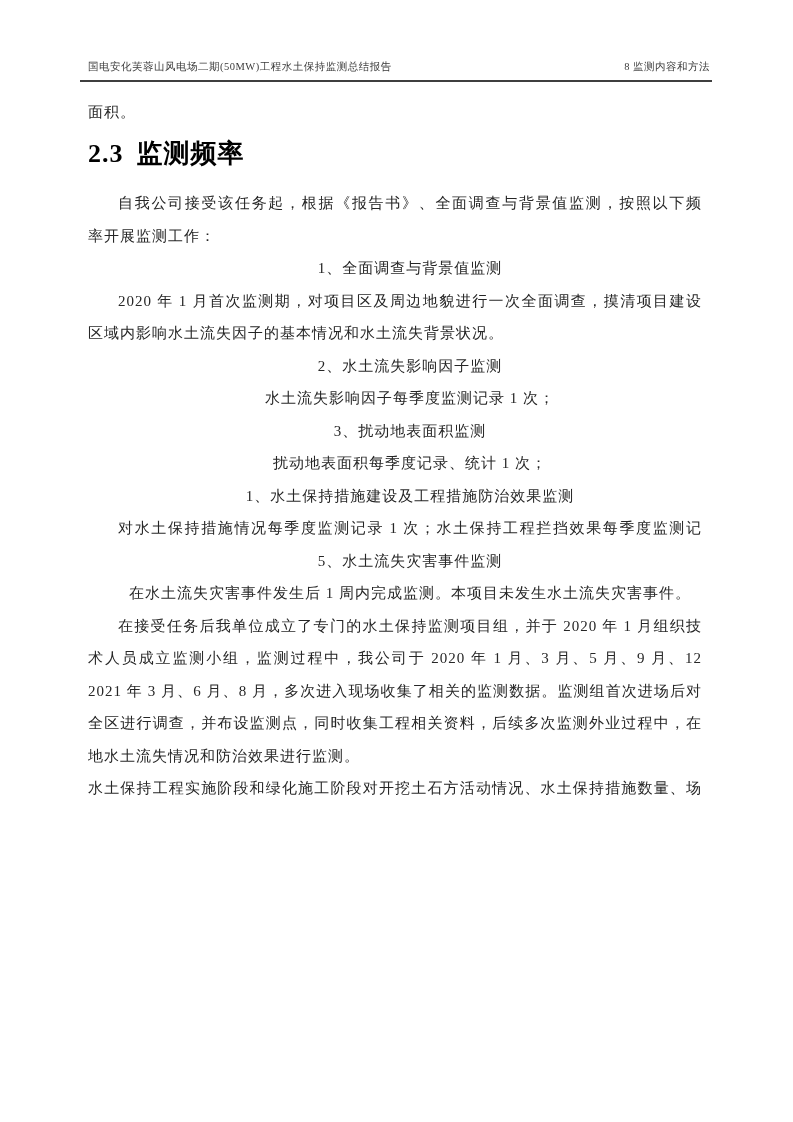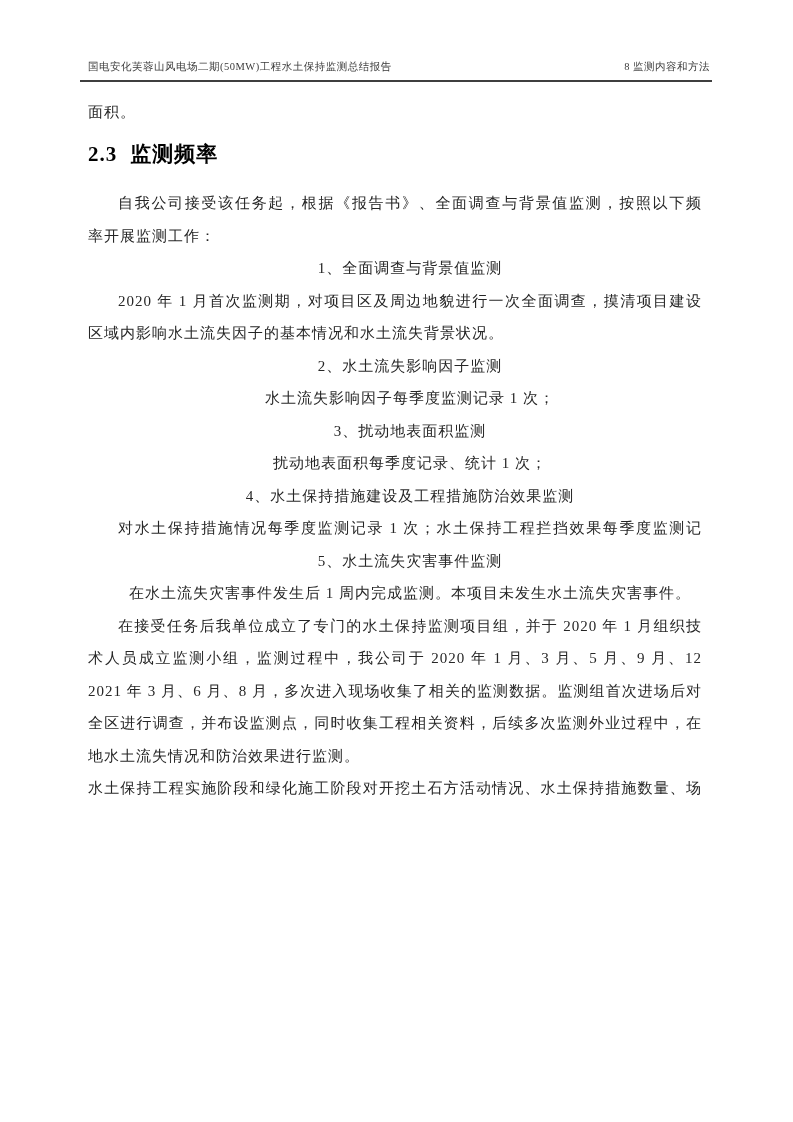--- a/index.html
+++ b/index.html
@@ -40,21 +40,21 @@
   }
   .carry {
     margin: 0;
     font-size: 15px;
     line-height: 32px;
     letter-spacing: 1px;
     font-family: Liberation Serif, serif;
   }
   .heading {
     margin: 11px 0 0 0;
-    font-size: 21px;
+    font-size: 26px;
     line-height: 30px;
     font-weight: bold;
     color: #000000;
     letter-spacing: 1px;
   }
   .heading .ht { margin-left: 13px; }
   .lines { margin-top: 18px; }
   .line {
     font-size: 15px;
     line-height: 32.5px;
@@ -112,21 +112,21 @@
     <div class="lines">
       <div class="line ind just">自我公司接受该任务起，根据《报告书》、全面调查与背景值监测，按照以下频</div>
       <div class="line">率开展监测工作：</div>
       <div class="line ind">1、全面调查与背景值监测</div>
       <div class="line ind just">2020 年 1 月首次监测期，对项目区及周边地貌进行一次全面调查，摸清项目建设前</div>
       <div class="line">区域内影响水土流失因子的基本情况和水土流失背景状况。</div>
       <div class="line ind">2、水土流失影响因子监测</div>
       <div class="line ind">水土流失影响因子每季度监测记录 1 次；</div>
       <div class="line ind">3、扰动地表面积监测</div>
       <div class="line ind">扰动地表面积每季度记录、统计 1 次；</div>
-      <div class="line ind">4、水土保持措施建设及工程措施防治效果监测</div>
+      <div class="line ind">1、水土保持措施建设及工程措施防治效果监测</div>
       <div class="line ind just">对水土保持措施情况每季度监测记录 1 次；水土保持工程拦挡效果每季度监测记</div>
       <div class="line ind">5、水土流失灾害事件监测</div>
       <div class="line ind">在水土流失灾害事件发生后 1 周内完成监测。本项目未发生水土流失灾害事件。</div>
       <div class="line ind just">在接受任务后我单位成立了专门的水土保持监测项目组，并于 2020 年 1 月组织技</div>
       <div class="line just">术人员成立监测小组，监测过程中，我公司于 2020 年 1 月、3 月、5 月、9 月、12 月，</div>
       <div class="line just">2021 年 3 月、6 月、8 月，多次进入现场收集了相关的监测数据。监测组首次进场后对</div>
       <div class="line just">全区进行调查，并布设监测点，同时收集工程相关资料，后续多次监测外业过程中，在</div>
       <div class="line">地水土流失情况和防治效果进行监测。</div>
       <div class="line just">水土保持工程实施阶段和绿化施工阶段对开挖土石方活动情况、水土保持措施数量、场</div>
     </div>

